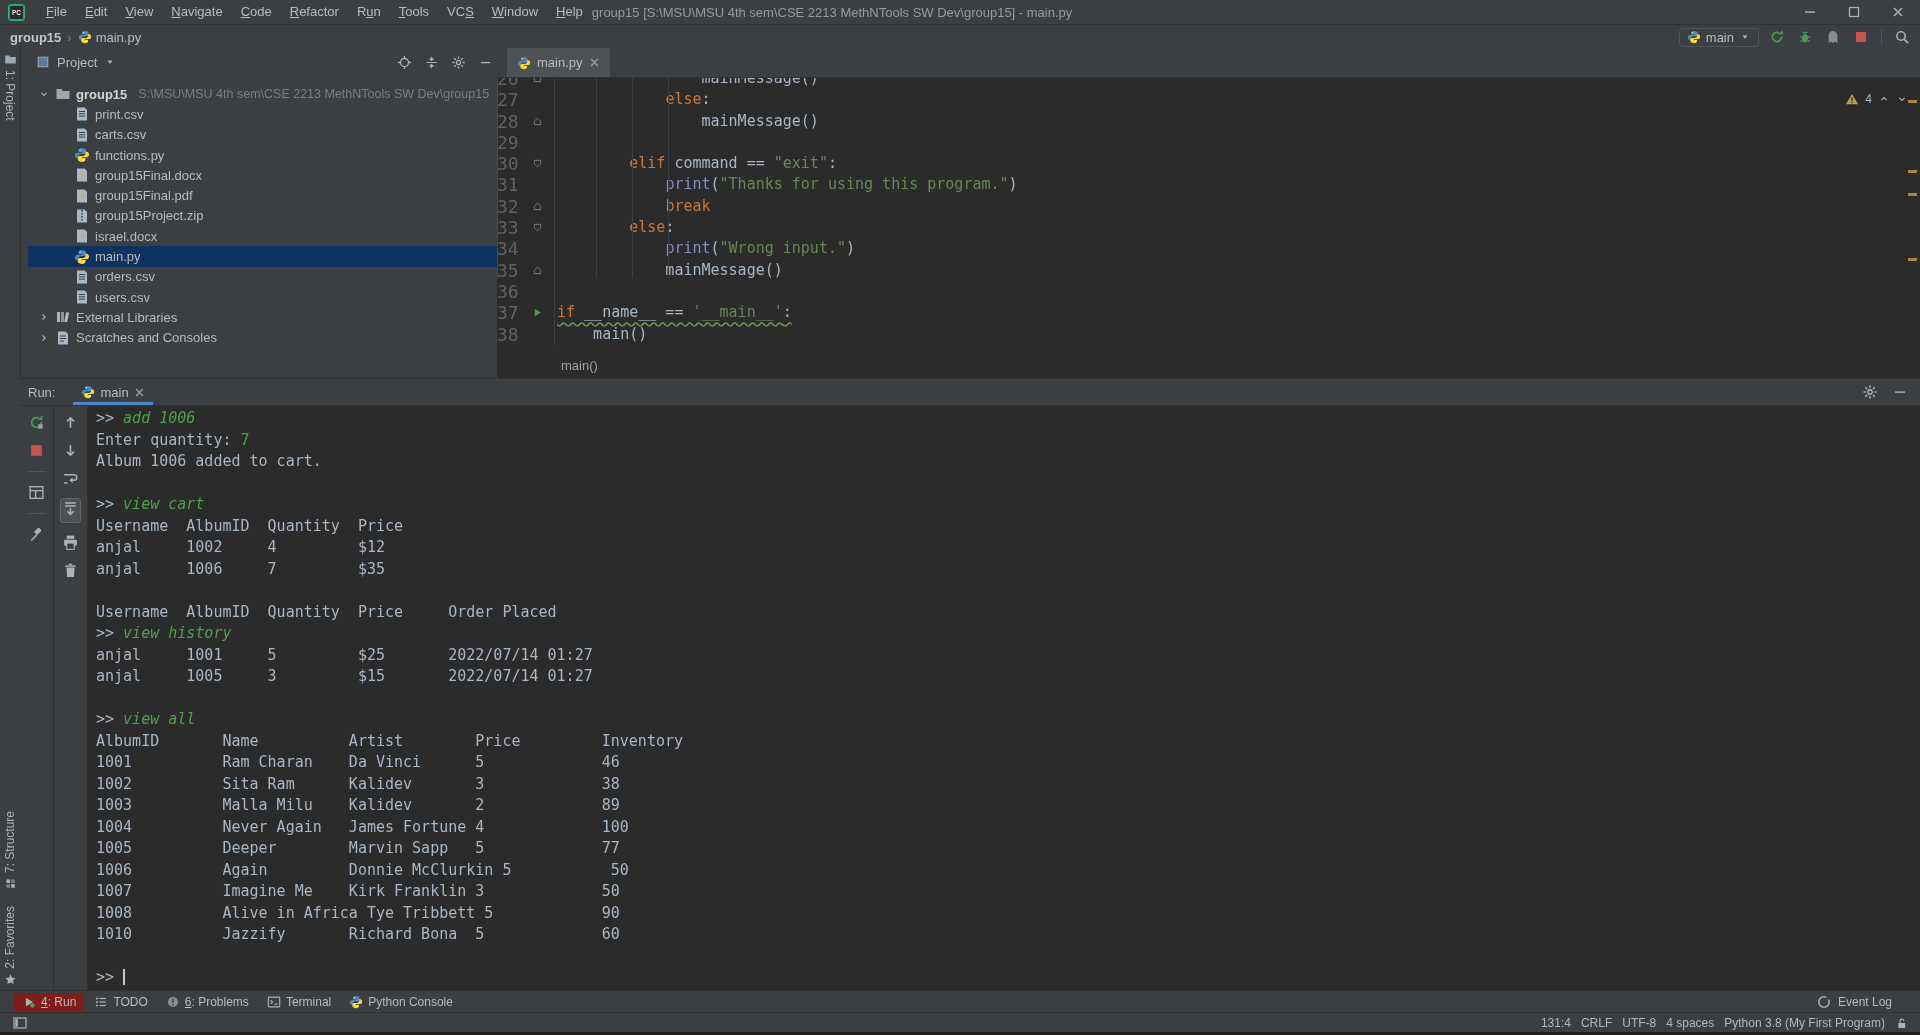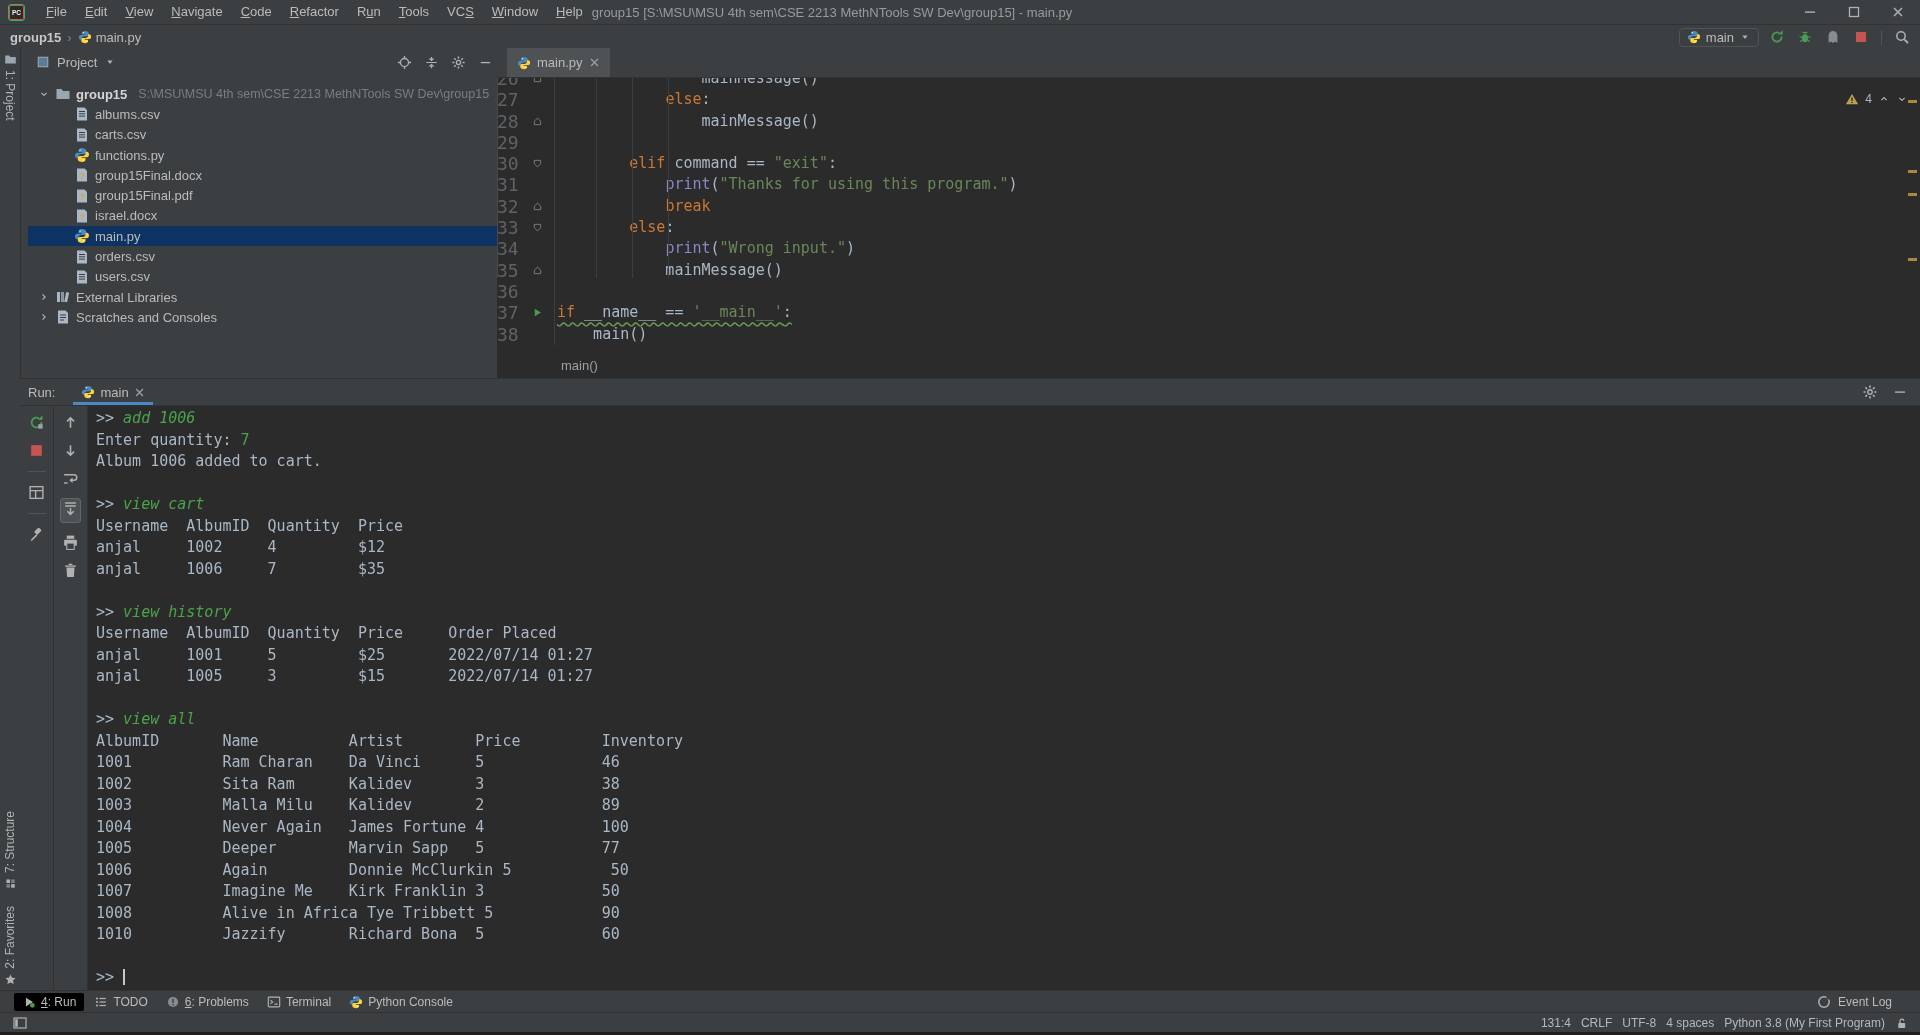--- a/index.html
+++ b/index.html
@@ -87,21 +87,21 @@
   .cline{height:21.5px;line-height:21.5px;white-space:pre;font-family:"DejaVu Sans Mono",monospace;
          font-size:15px;color:#a9b7c6}
   .ccmd{color:#4ba34b;font-style:italic}
   .cinp{color:#4ba34b}
   .cur{display:inline-block;width:2px;height:16px;background:#c8c8c8;vertical-align:-3px}
 
   
   #btoolbar{top:990px;left:0;right:0;height:22px;background:#3c3f41;border-top:1px solid #323232;
             display:flex;align-items:center;padding-left:14px;gap:2px;font-size:12px}
   .bitem{display:flex;align-items:center;gap:5px;padding:2px 8px;border-radius:2px}
-  .bitem.active{background:#000000}
+  .bitem.active{background:#7f1d1d}
   #eventlog{position:absolute;right:28px;display:flex;align-items:center;gap:6px}
   #statusbar{top:1012px;left:0;right:0;height:20px;background:#3c3f41;border-top:1px solid #323232;
              display:flex;align-items:center;font-size:12px;color:#b4b8bc;padding:0 12px}
   #sright{margin-left:auto;display:flex;gap:10px;align-items:center}
   #sliver{top:1032px;left:0;right:0;height:3px;background:#241e1b}
 </style>
 </head>
 <body>
 
 <div class="abs" id="titlebar">
@@ -296,21 +296,21 @@
       </div>
       <div class="trow" style="padding-left: 46px;">
         <span class="ic">
           <svg width="16" height="16" viewBox="0 0 16 16">
             <path fill="#A9B7C6" d="M3 1.5h7.5L13 4v10.5H3z"></path>
             <rect x="5" y="5" width="6" height="1" fill="#3c3f41"></rect>
             <rect x="5" y="7.3" width="6" height="1" fill="#3c3f41"></rect>
             <rect x="5" y="9.6" width="6" height="1" fill="#3c3f41"></rect>
           </svg>
         </span>
-        <span>albums.csv</span>
+        <span>print.csv</span>
       </div>
       <div class="trow" style="padding-left: 46px;">
         <span class="ic">
           <svg width="16" height="16" viewBox="0 0 16 16">
             <path fill="#A9B7C6" d="M3 1.5h7.5L13 4v10.5H3z"></path>
             <rect x="5" y="5" width="6" height="1" fill="#3c3f41"></rect>
             <rect x="5" y="7.3" width="6" height="1" fill="#3c3f41"></rect>
             <rect x="5" y="9.6" width="6" height="1" fill="#3c3f41"></rect>
           </svg>
         </span>
@@ -337,20 +337,29 @@
         <span>group15Final.docx</span>
       </div>
       <div class="trow" style="padding-left: 46px;">
         <span class="ic">
           <svg width="16" height="16" viewBox="0 0 16 16">
             <path fill="#A9B7C6" d="M3 1.5h7.5L13 4v10.5H3z"></path>
             <text x="8" y="12" font-size="9" font-weight="bold" fill="#D9A343" text-anchor="middle">?</text>
           </svg>
         </span>
         <span>group15Final.pdf</span>
+      </div>
+      <div class="trow" style="padding-left: 46px;">
+        <span class="ic">
+          <svg width="16" height="16" viewBox="0 0 16 16">
+            <path fill="#A9B7C6" d="M3 1.5h7.5L13 4v10.5H3z"></path>
+            <path stroke="#3c3f41" stroke-width="1.5" stroke-dasharray="1.5 1.5" d="M8 2v12"></path>
+          </svg>
+        </span>
+        <span>group15Project.zip</span>
       </div>
       <div class="trow" style="padding-left: 46px;">
         <span class="ic">
           <svg width="16" height="16" viewBox="0 0 16 16">
             <path fill="#A9B7C6" d="M3 1.5h7.5L13 4v10.5H3z"></path>
             <text x="8" y="12" font-size="9" font-weight="bold" fill="#D9A343" text-anchor="middle">?</text>
           </svg>
         </span>
         <span>israel.docx</span>
       </div>
@@ -678,22 +687,22 @@
     <div id="console">
         <div class="cline"><span class="">&gt;&gt; </span><span class="ccmd">add 1006</span></div>
         <div class="cline"><span class="">Enter quantity: </span><span class="cinp">7</span></div>
         <div class="cline"><span class="">Album 1006 added to cart.</span></div>
         <div class="cline">&nbsp;</div>
         <div class="cline"><span class="">&gt;&gt; </span><span class="ccmd">view cart</span></div>
         <div class="cline"><span class="">Username  AlbumID  Quantity  Price</span></div>
         <div class="cline"><span class="">anjal     1002     4         $12</span></div>
         <div class="cline"><span class="">anjal     1006     7         $35</span></div>
         <div class="cline">&nbsp;</div>
+        <div class="cline"><span class="">Username  AlbumID  Quantity  Price     Order Placed</span></div>
         <div class="cline"><span class="">&gt;&gt; </span><span class="ccmd">view history</span></div>
-        <div class="cline"><span class="">Username  AlbumID  Quantity  Price     Order Placed</span></div>
         <div class="cline"><span class="">anjal     1001     5         $25       2022/07/14 01:27</span></div>
         <div class="cline"><span class="">anjal     1005     3         $15       2022/07/14 01:27</span></div>
         <div class="cline">&nbsp;</div>
         <div class="cline"><span class="">&gt;&gt; </span><span class="ccmd">view all</span></div>
         <div class="cline"><span class="">AlbumID       Name          Artist        Price         Inventory</span></div>
         <div class="cline"><span class="">1001          Ram Charan    Da Vinci      5             46</span></div>
         <div class="cline"><span class="">1002          Sita Ram      Kalidev       3             38</span></div>
         <div class="cline"><span class="">1003          Malla Milu    Kalidev       2             89</span></div>
         <div class="cline"><span class="">1004          Never Again   James Fortune 4             100</span></div>
         <div class="cline"><span class="">1005          Deeper        Marvin Sapp   5             77</span></div>

